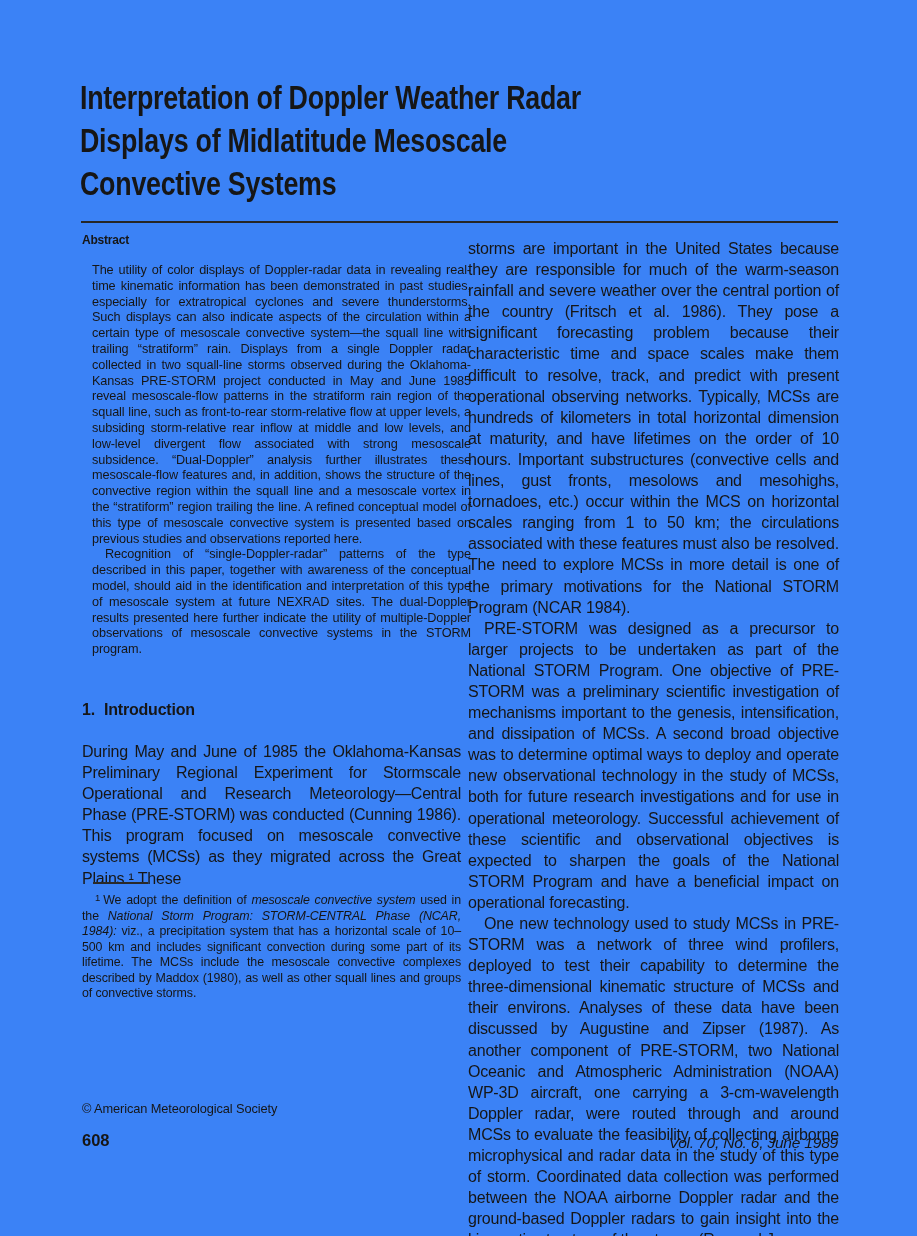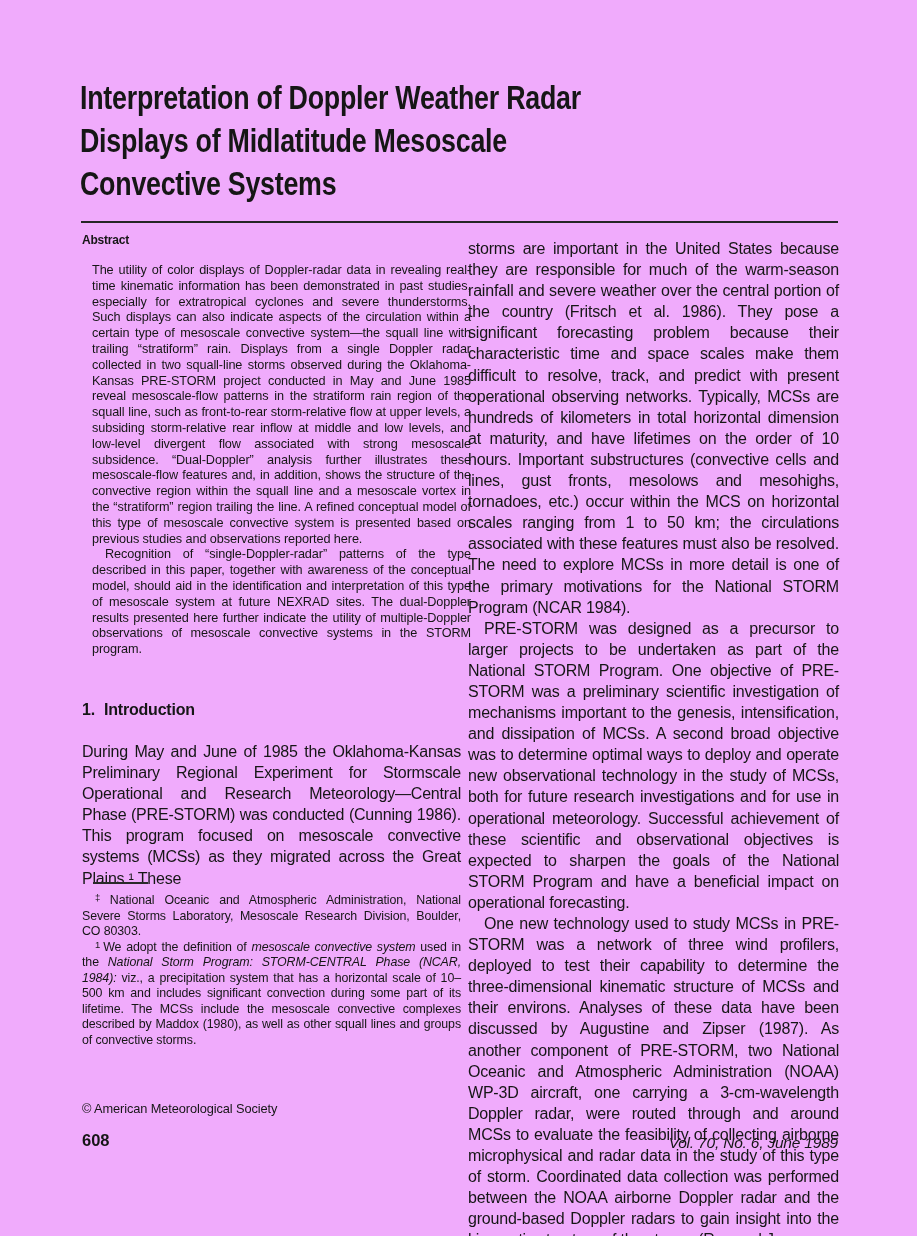--- a/index.html
+++ b/index.html
@@ -5,21 +5,21 @@
   html, body {
     margin: 0;
     padding: 0;
     background: #e8e8e8;
   }
   .page {
     position: relative;
     width: 917px;
     height: 1236px;
     margin: 0 auto;
-    background: #f0abfc;
+    background: #3b82f6;
     color: #161616;
     font-family: "Liberation Sans", "DejaVu Sans", sans-serif;
     overflow: hidden;
   }
 
   
   .title-block {
     position: absolute;
     left: 80px;
     top: 76px;
@@ -189,21 +189,20 @@
     <span>1.</span><span class="sec-label">Introduction</span>
   </div>
 
   <div class="intro-para">
     <p>During May and June of 1985 the Oklahoma-Kansas Preliminary Regional Experiment for Stormscale Operational and Research Meteorology—Central Phase (PRE-STORM) was conducted (Cunning 1986). This program focused on mesoscale convective systems (MCSs) as they migrated across the Great Plains.¹ These</p>
   </div>
 
   <div class="footnote-divider"></div>
 
   <div class="footnotes">
-    <p><span class="fn-marker">‡</span><span>National Oceanic and Atmospheric Administration, National Severe Storms Laboratory, Mesoscale Research Division, Boulder, CO 80303.</span></p>
     <p><span class="fn-marker">1</span><span>We adopt the definition of </span><i>mesoscale convective system</i><span> used in the </span><i>National Storm Program: STORM-CENTRAL Phase (NCAR, 1984):</i><span> viz., a precipitation system that has a horizontal scale of 10–500 km and includes significant convection during some part of its lifetime. The MCSs include the mesoscale convective complexes described by Maddox (1980), as well as other squall lines and groups of convective storms.</span></p>
   </div>
 
   <div class="copyright-line">© American Meteorological Society</div>
 
   <div class="page-number">608</div>
 
   <div class="right-col">
     <p>storms are important in the United States because they are responsible for much of the warm-season rainfall and severe weather over the central portion of the country (Fritsch et al. 1986). They pose a significant forecasting problem because their characteristic time and space scales make them difficult to resolve, track, and predict with present operational observing networks. Typically, MCSs are hundreds of kilometers in total horizontal dimension at maturity, and have lifetimes on the order of 10 hours. Important substructures (convective cells and lines, gust fronts, mesolows and mesohighs, tornadoes, etc.) occur within the MCS on horizontal scales ranging from 1 to 50 km; the circulations associated with these features must also be resolved. The need to explore MCSs in more detail is one of the primary motivations for the National STORM Program (NCAR 1984).</p>
     <p class="indent">PRE-STORM was designed as a precursor to larger projects to be undertaken as part of the National STORM Program. One objective of PRE-STORM was a preliminary scientific investigation of mechanisms important to the genesis, intensification, and dissipation of MCSs. A second broad objective was to determine optimal ways to deploy and operate new observational technology in the study of MCSs, both for future research investigations and for use in operational meteorology. Successful achievement of these scientific and observational objectives is expected to sharpen the goals of the National STORM Program and have a beneficial impact on operational forecasting.</p>

